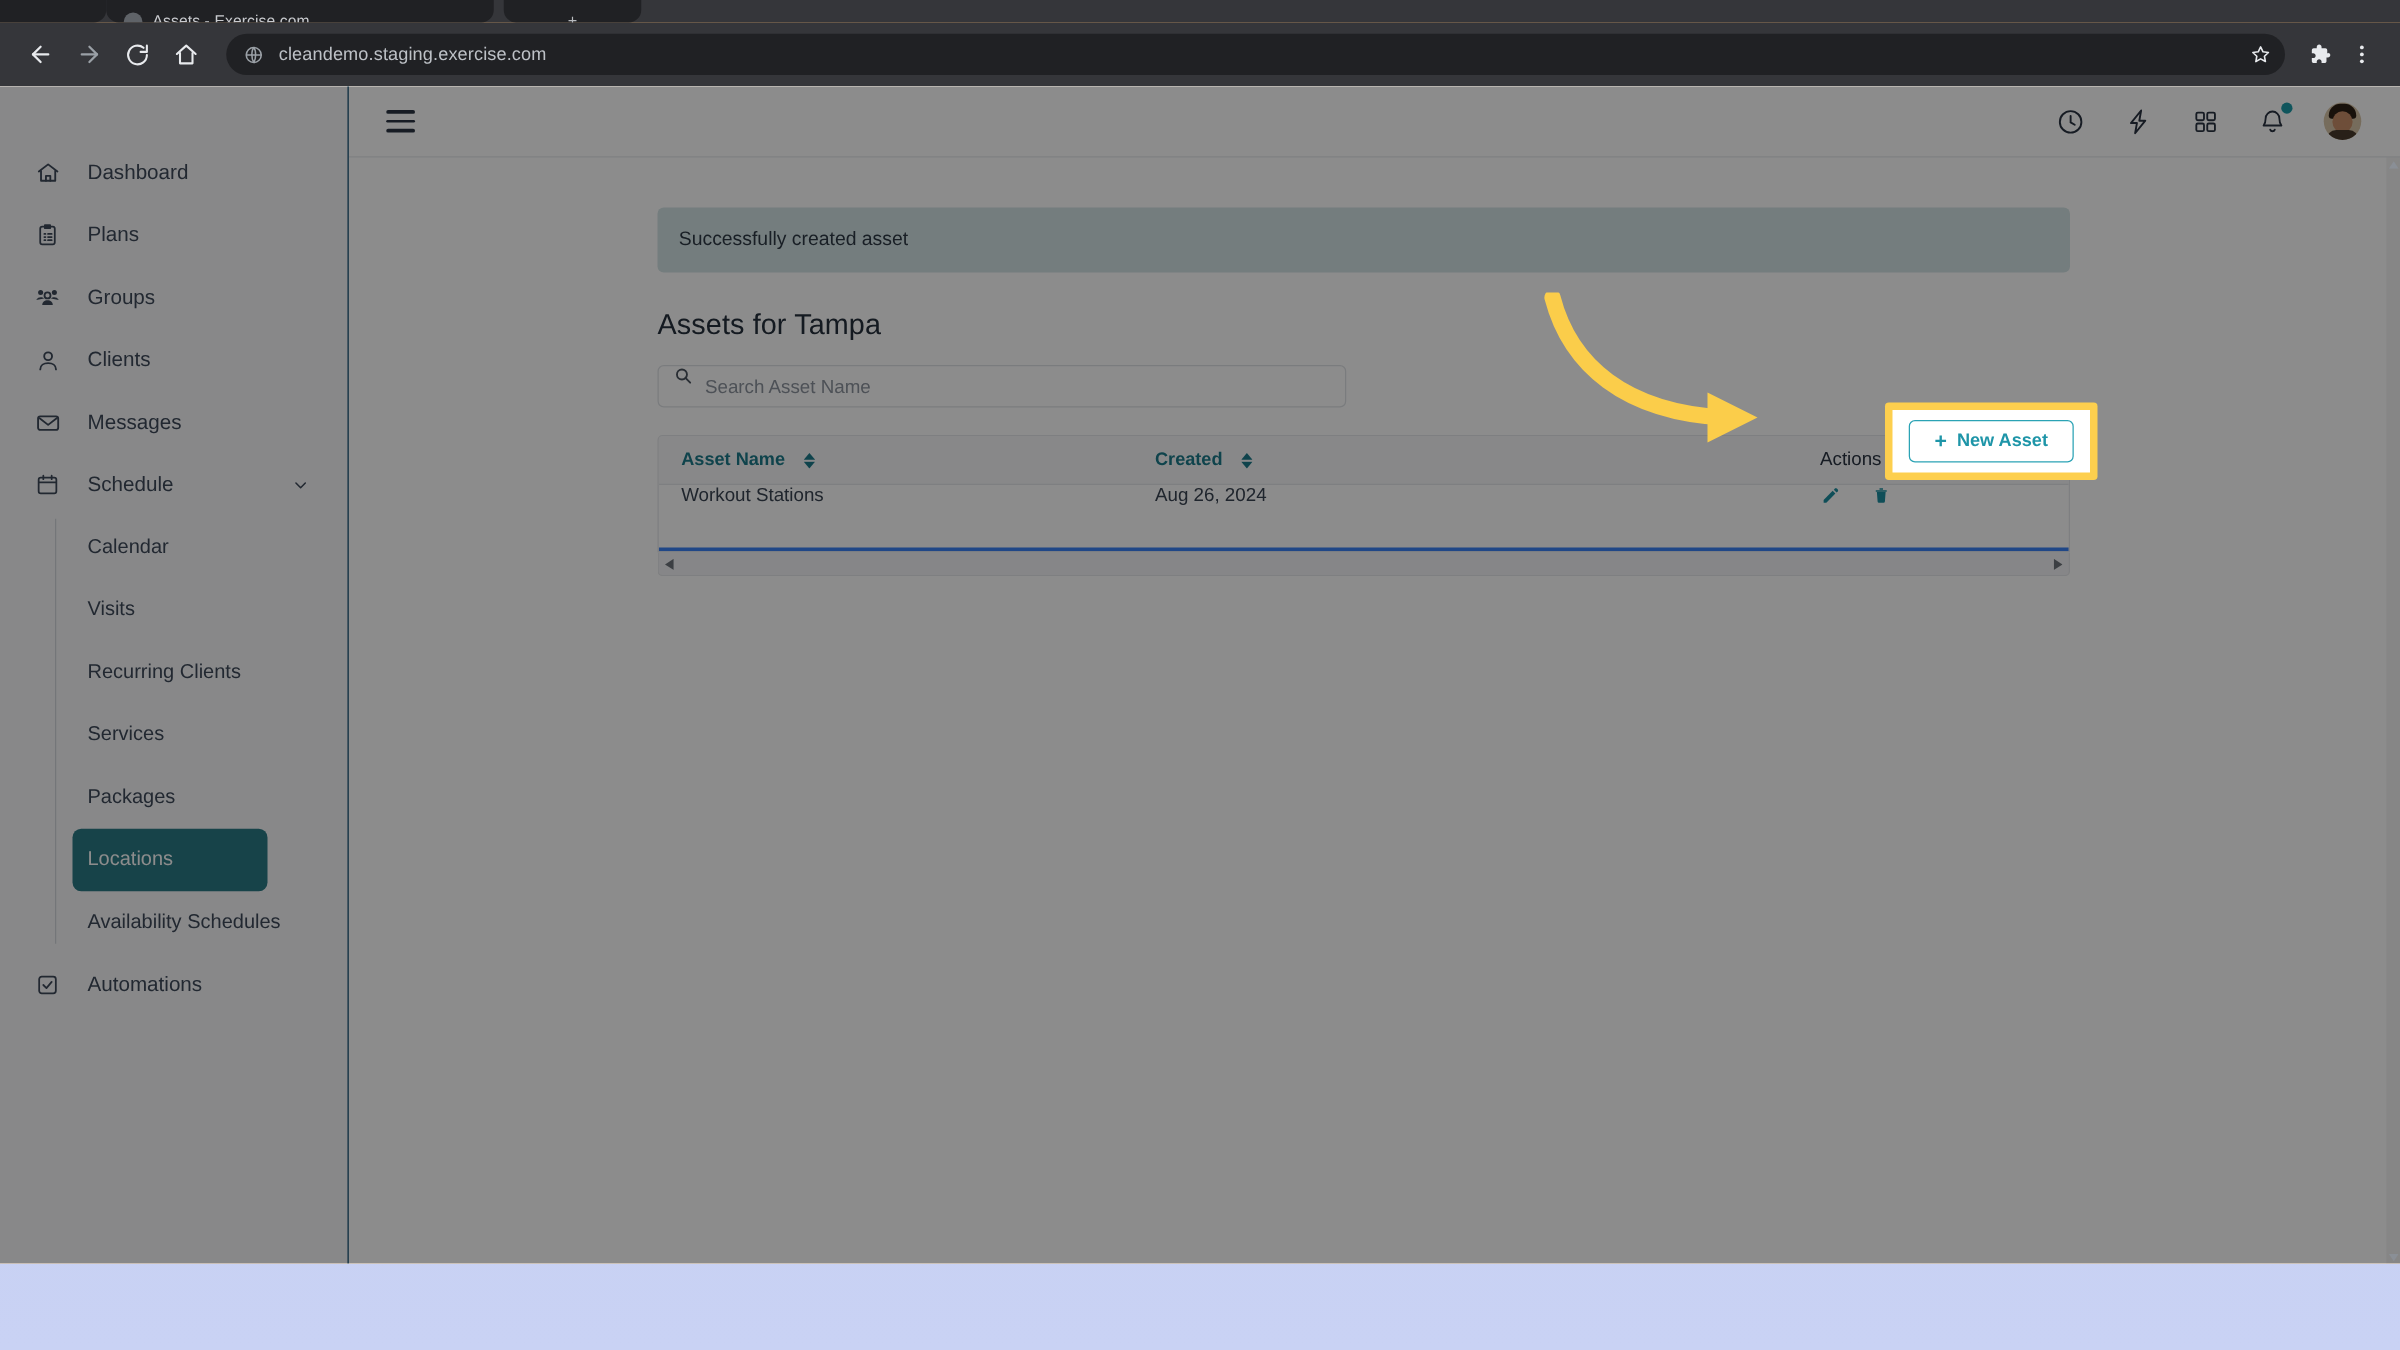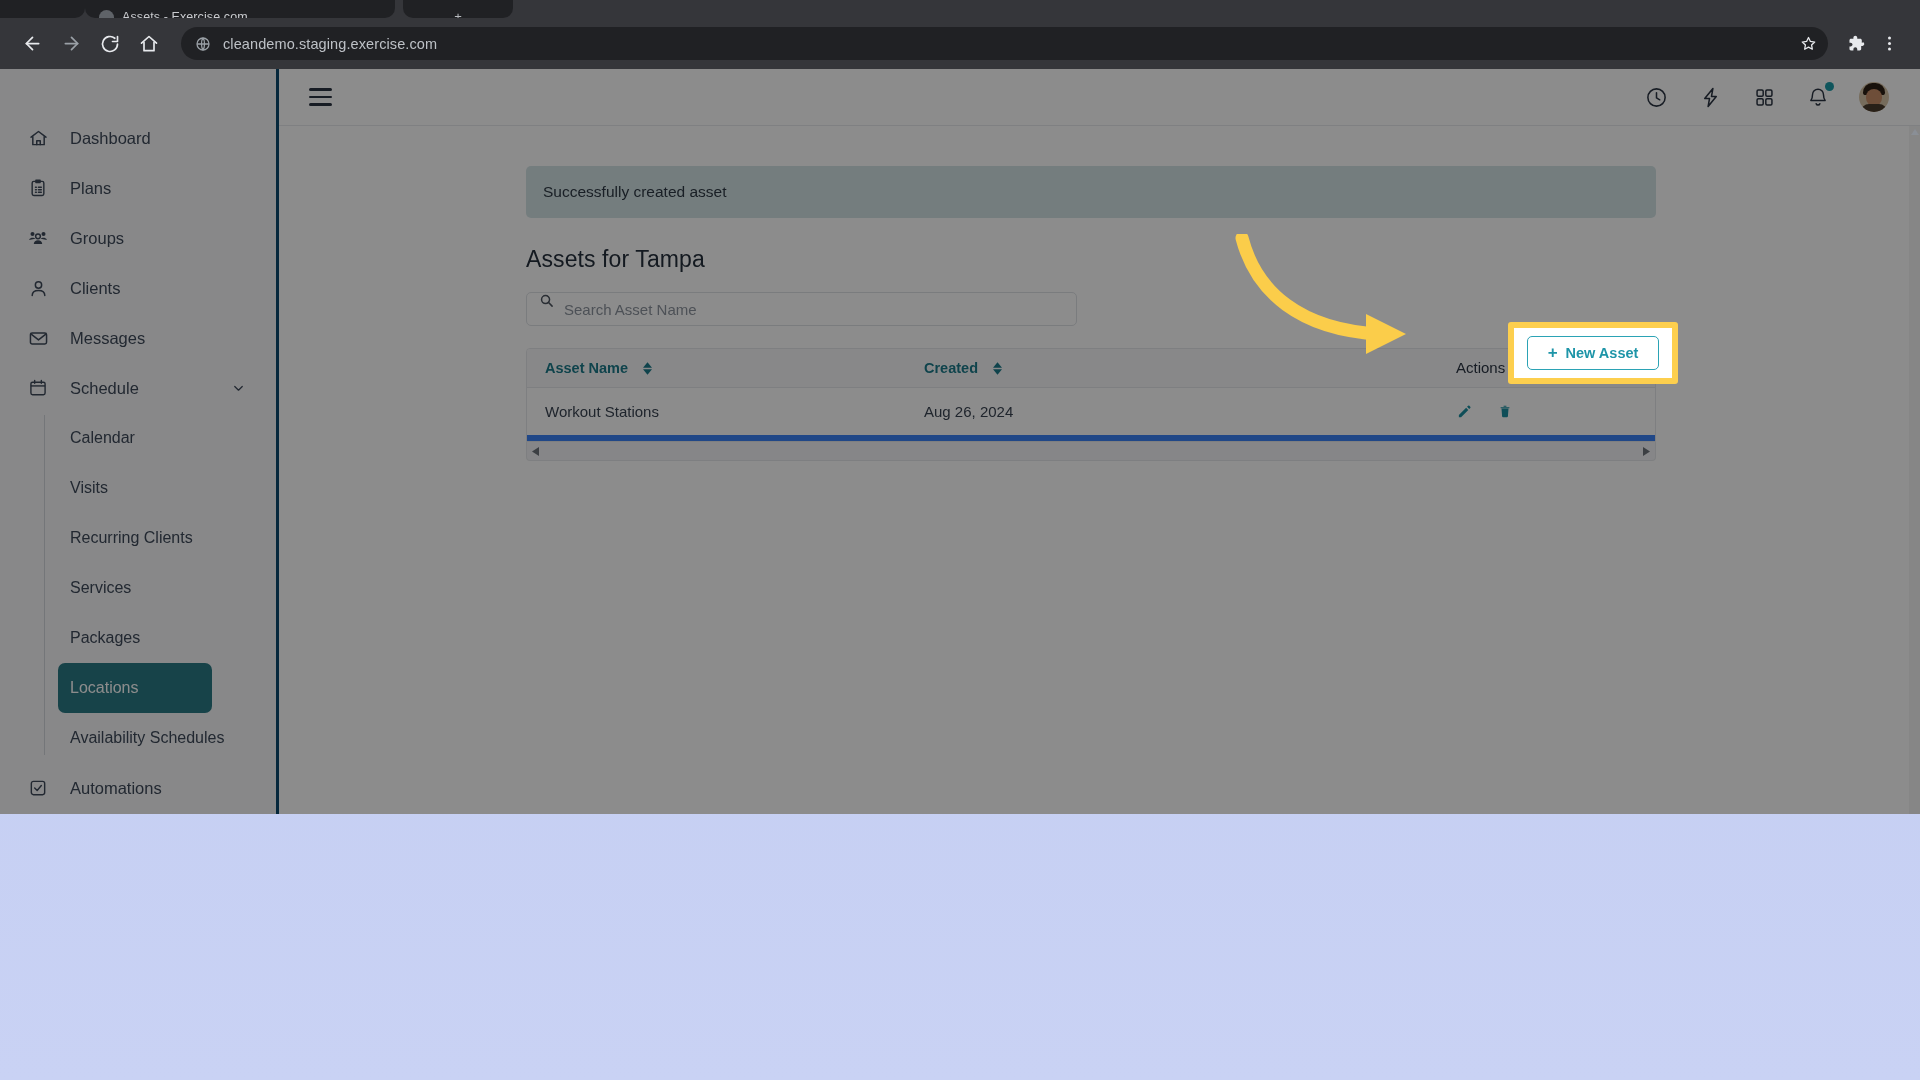--- a/index.html
+++ b/index.html
@@ -10,21 +10,21 @@
   }
   body {
     background: linear-gradient(180deg, #b9c6ef 0%, #c3cdf2 40%, #c9d2f4 100%);
     position: relative;
   }
 
   
   #browser-window {
     position: absolute;
     left: 0; top: 0;
-    width: 1920px; height: 814px;
+    width: 1920px; height: 1011px;
     background: #fdba74;
     overflow: hidden;
   }
 
   
   #tab-strip {
     position: absolute; left: 0; top: 0;
     width: 1920px; height: 18px;
     background: #35363a;
   }
@@ -128,21 +128,21 @@
     background: rgba(0,0,0,0.45);
     z-index: 60;
     pointer-events: none;
   }
 
   
   #sidebar {
     position: absolute; left: 0; top: 0;
     width: 279px; height: 942px;
     background: #f7f8fa;
-    border-right: 3px solid #0c4a6e;
+    border-right: 1px solid #0c4a6e;
     padding-top: 44px;
     z-index: 5;
   }
   .nav-item {
     height: 50px;
     display: flex; align-items: center;
     padding-left: 27px;
     gap: 21px;
     color: #3f4a5a;
     font-size: 16.5px;
@@ -307,22 +307,22 @@
     overflow: hidden;
   }
   #asset-table .thead {
     height: 39px;
     background: #f7f8fa;
     border-bottom: 1px solid #e6e8eb;
     display: flex; align-items: center;
   }
   #asset-table .tbody-row {
     height: 53px;
-    display: flex; align-items: center;
-    border-bottom: 6px solid #3b82f6;
+    display: flex; 
+    border-bottom: 3px solid #3b82f6;
   }
   .col-name  { width: 397px; padding-left: 18px; }
   .col-date  { width: 392px; }
   .col-acts  { flex: 1 1 auto; }
   .th-text {
     color: #1c7b8a; font-size: 14.5px; font-weight: bold;
     display: inline-flex; align-items: center; gap: 15px;
   }
   .th-text.plain { color: #2b3442; font-weight: 400; font-size: 15px; align-items: flex-end; }
   .sorter {

